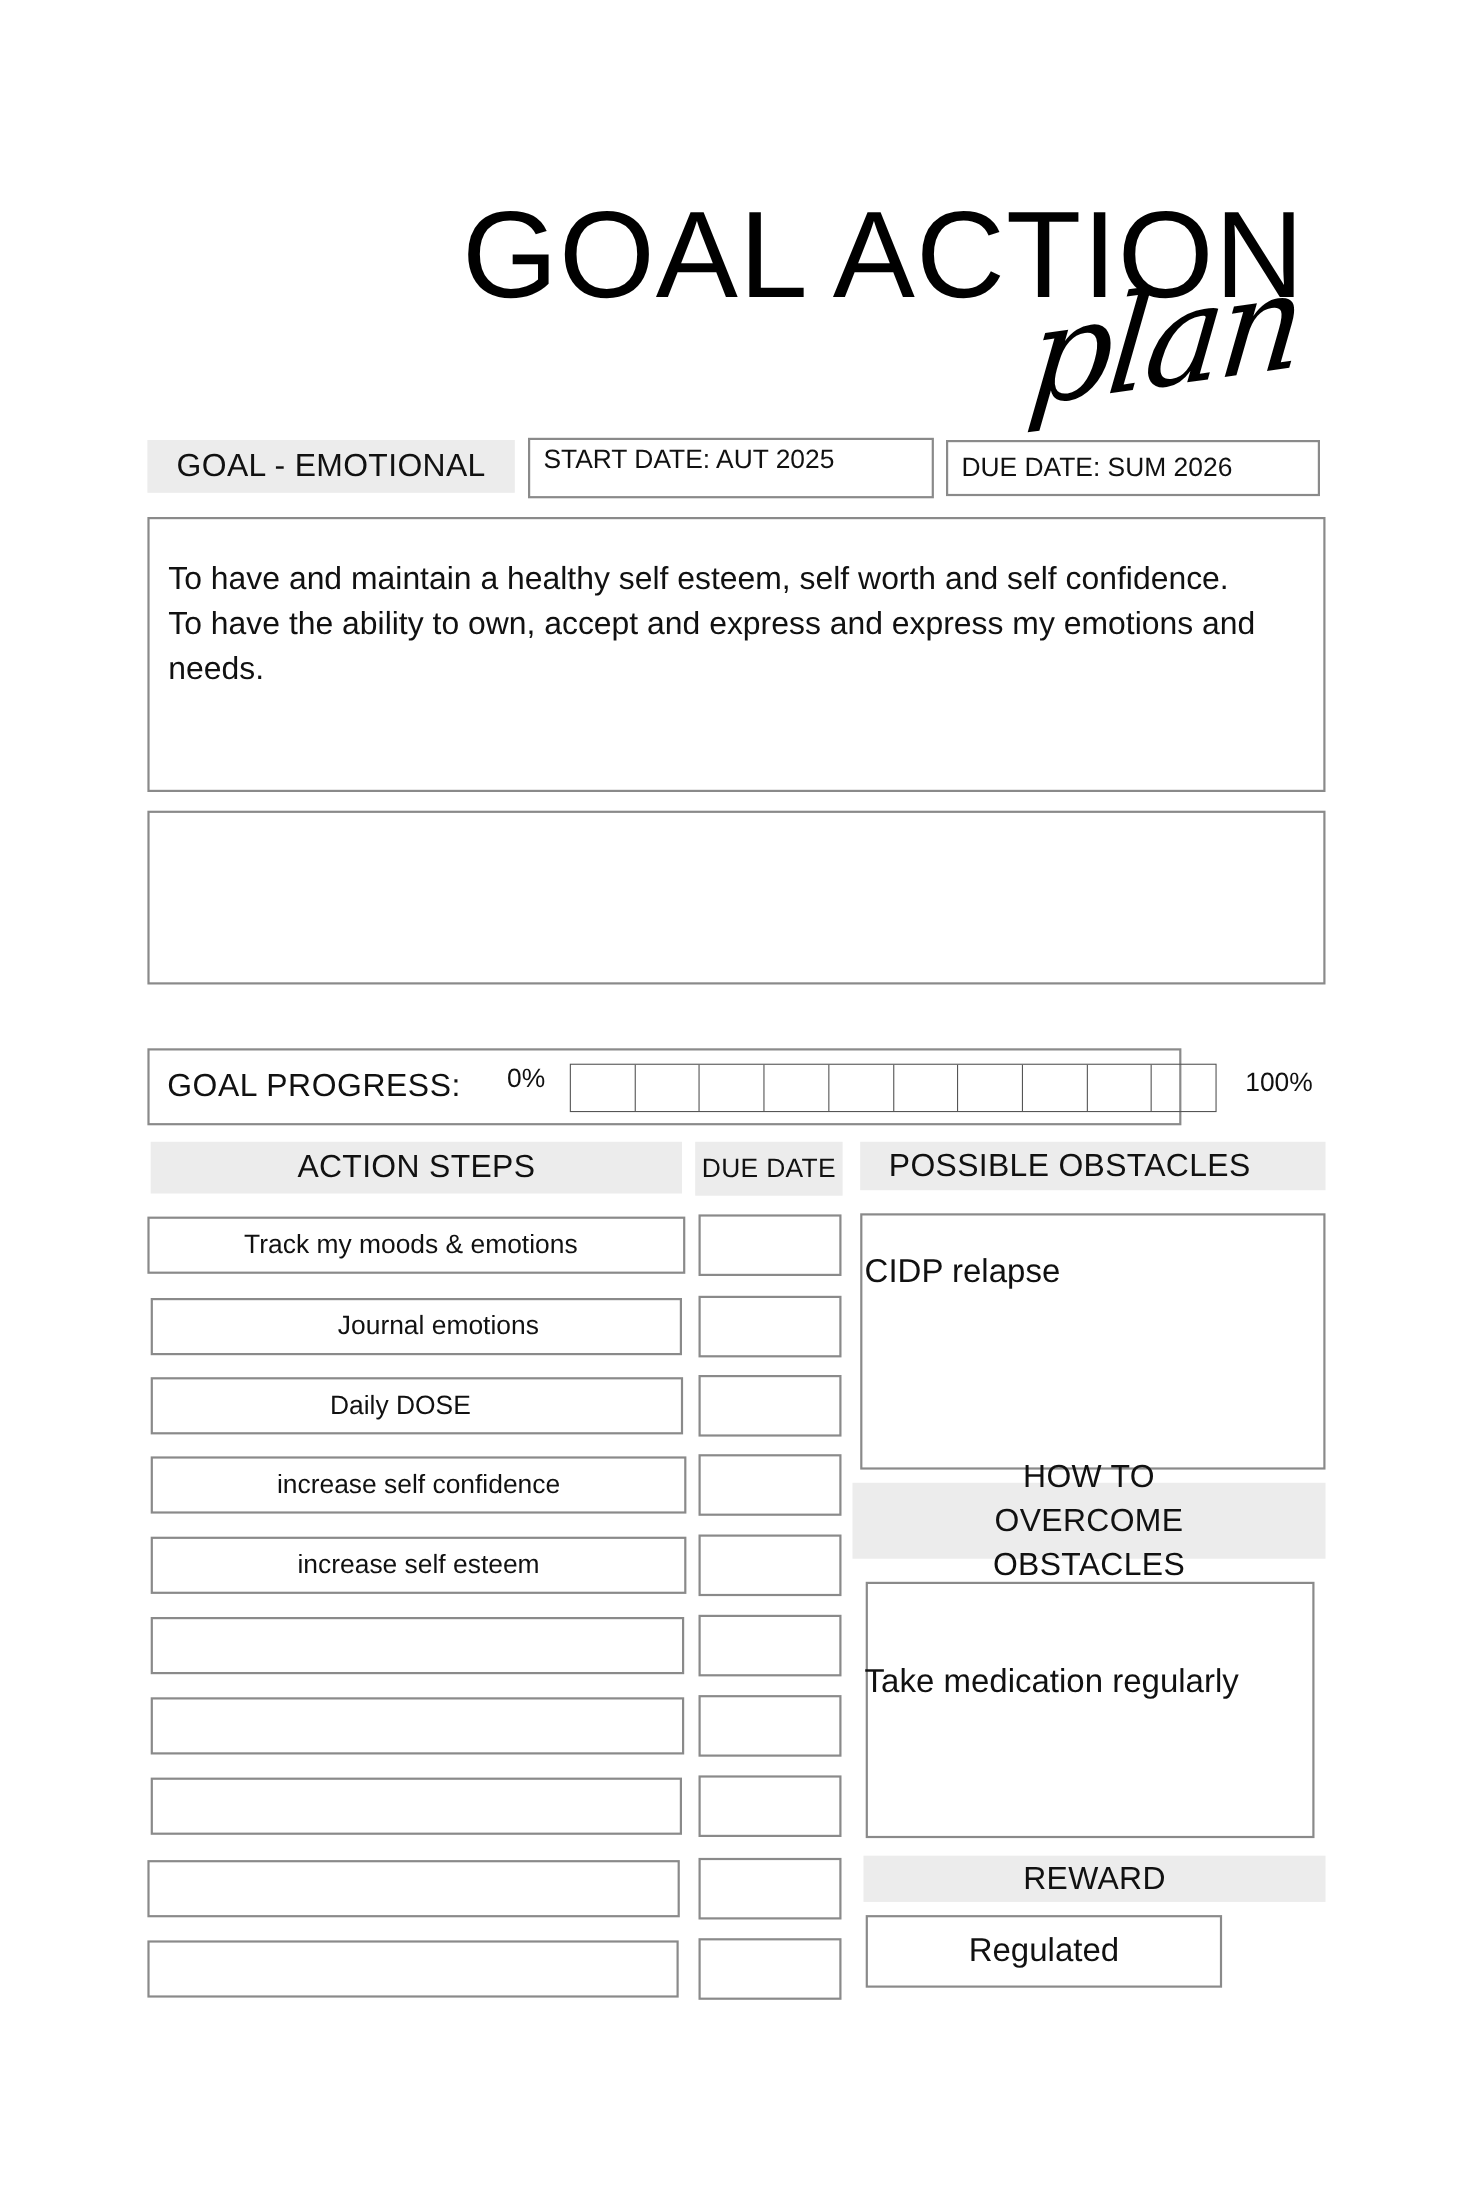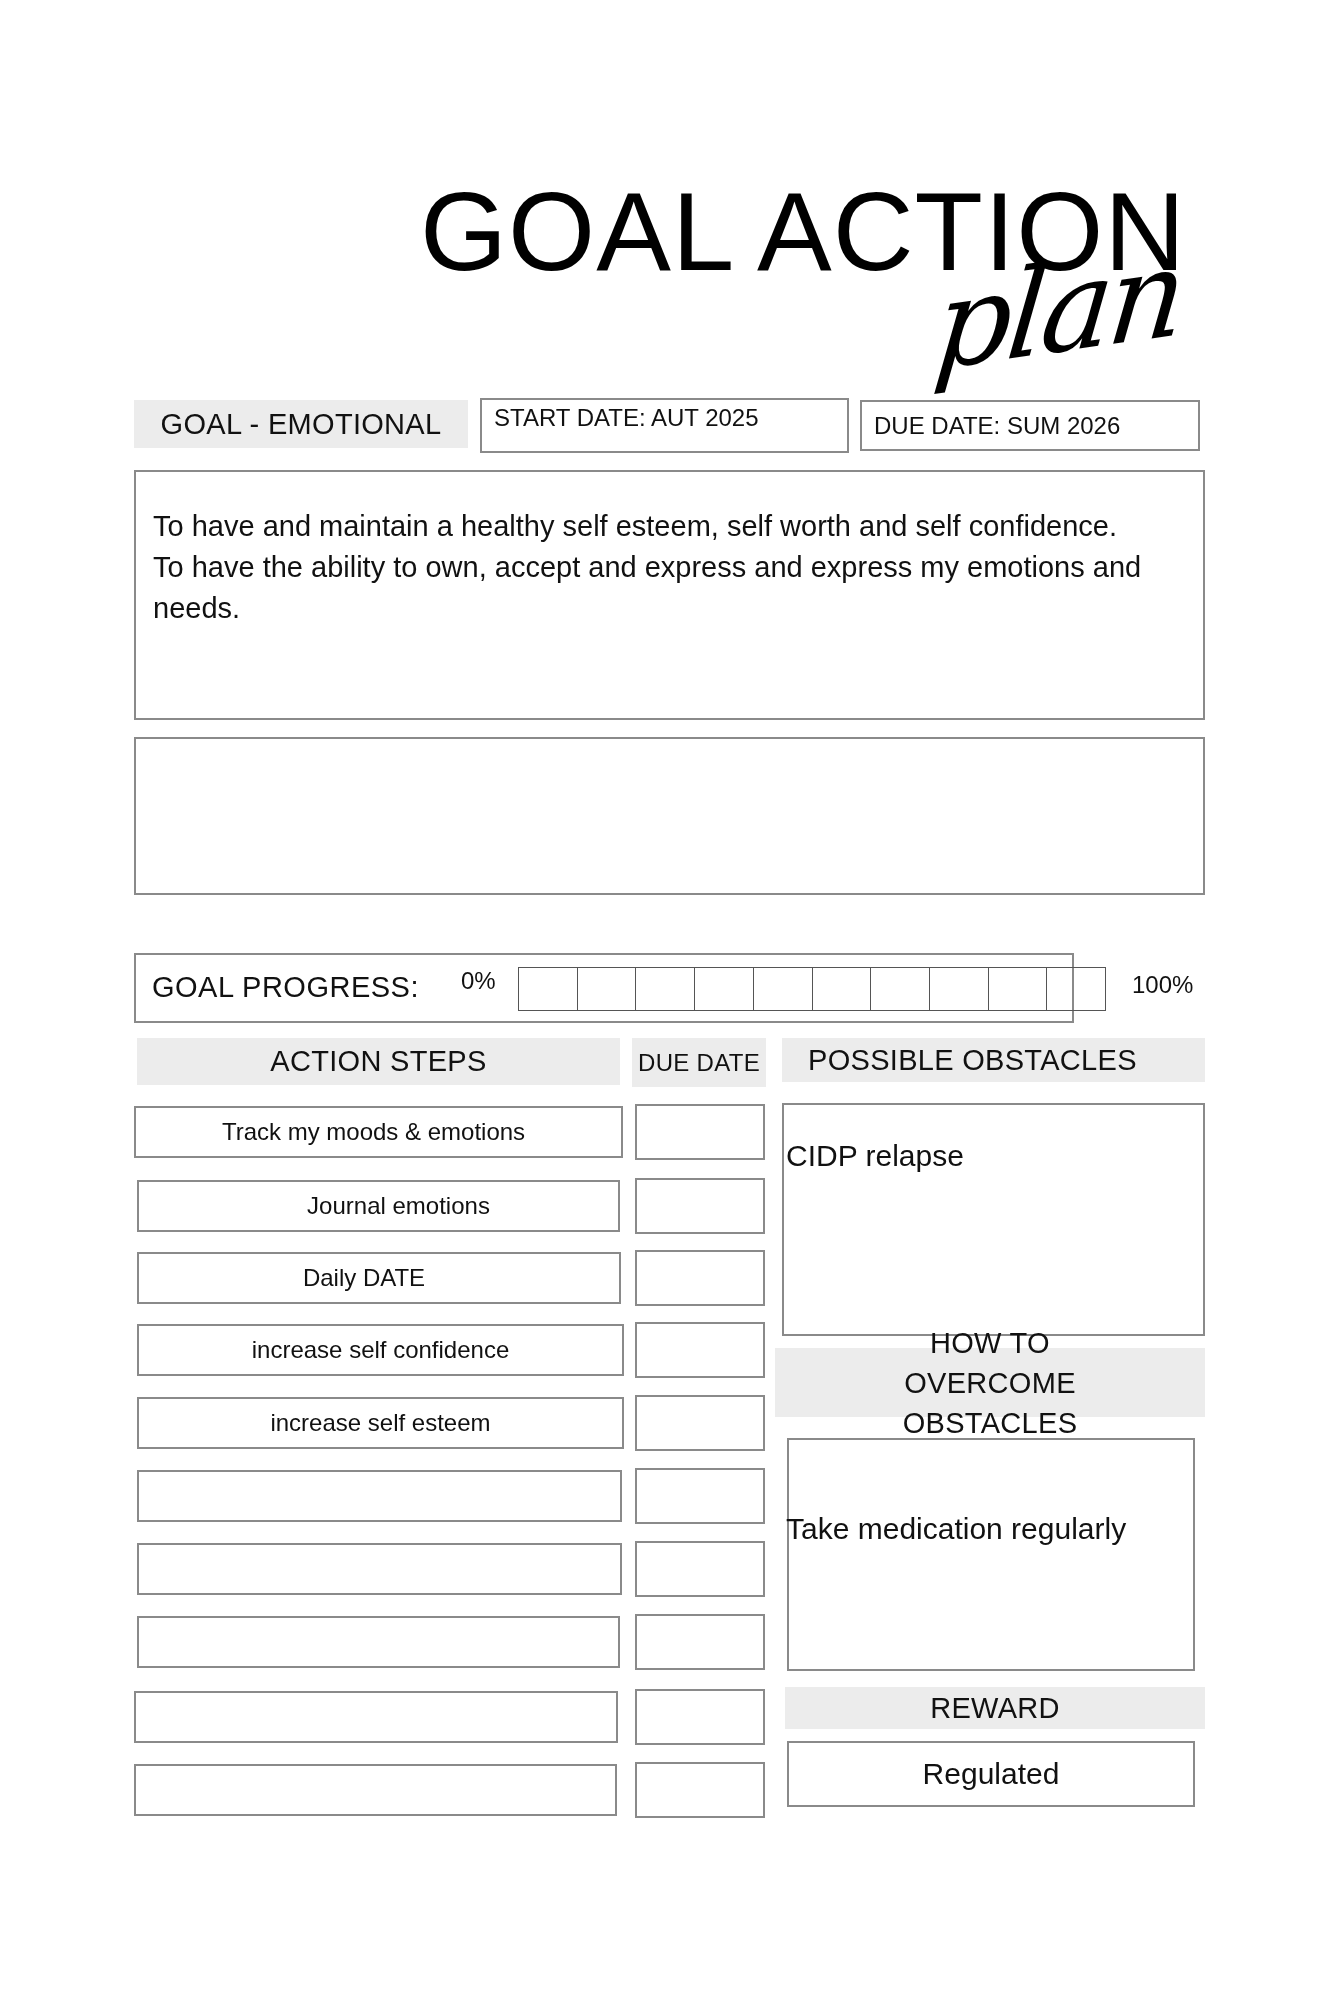--- a/index.html
+++ b/index.html
@@ -70,21 +70,21 @@
     <div class="abs box step" style="left: 635px; top: 1104px; width: 130px; height: 56px;">
       <span></span>
     </div>
     <div class="abs box step" style="left: 137px; top: 1180px; width: 483px; height: 52px;">
       <span style="margin-left: 40px;">Journal emotions</span>
     </div>
     <div class="abs box step" style="left: 635px; top: 1178px; width: 130px; height: 56px;">
       <span></span>
     </div>
     <div class="abs box step" style="left: 137px; top: 1252px; width: 484px; height: 52px;">
-      <span style="margin-right: 30px;">Daily DATE</span>
+      <span style="margin-right: 30px;">Daily DOSE</span>
     </div>
     <div class="abs box step" style="left: 635px; top: 1250px; width: 130px; height: 56px;">
       <span></span>
     </div>
     <div class="abs box step" style="left: 137px; top: 1324px; width: 487px; height: 52px;">
       <span>increase self confidence</span>
     </div>
     <div class="abs box step" style="left: 635px; top: 1322px; width: 130px; height: 56px;">
       <span></span>
     </div>
@@ -129,15 +129,15 @@
 <div class="abs box" style="left:782px; top:1103px; width:423px; height:233px;">
   <div class="abs" style="left:2px; top:34px; font-size:30px;">CIDP relapse</div>
 </div>
 
 <div class="abs hdr" style="left:775px; top:1348px; width:430px; height:69px; line-height:40px; padding:0 70px;">HOW TO OVERCOME OBSTACLES</div>
 <div class="abs box" style="left:787px; top:1438px; width:408px; height:233px;">
   <div class="abs" style="left:-3px; top:72px; font-size:30px; white-space:nowrap;">Take medication regularly</div>
 </div>
 
 <div class="abs hdr" style="left:785px; top:1687px; width:420px; height:42px;">REWARD</div>
-<div class="abs box" style="left:787px; top:1741px; width:408px; height:66px; display:flex; align-items:center; justify-content:center; font-size:30px;">
+<div class="abs box" style="left:787px; top:1741px; width:324px; height:66px; display:flex; align-items:center; justify-content:center; font-size:30px;">
   <span>Regulated</span>
 </div>
 
 </body></html>

